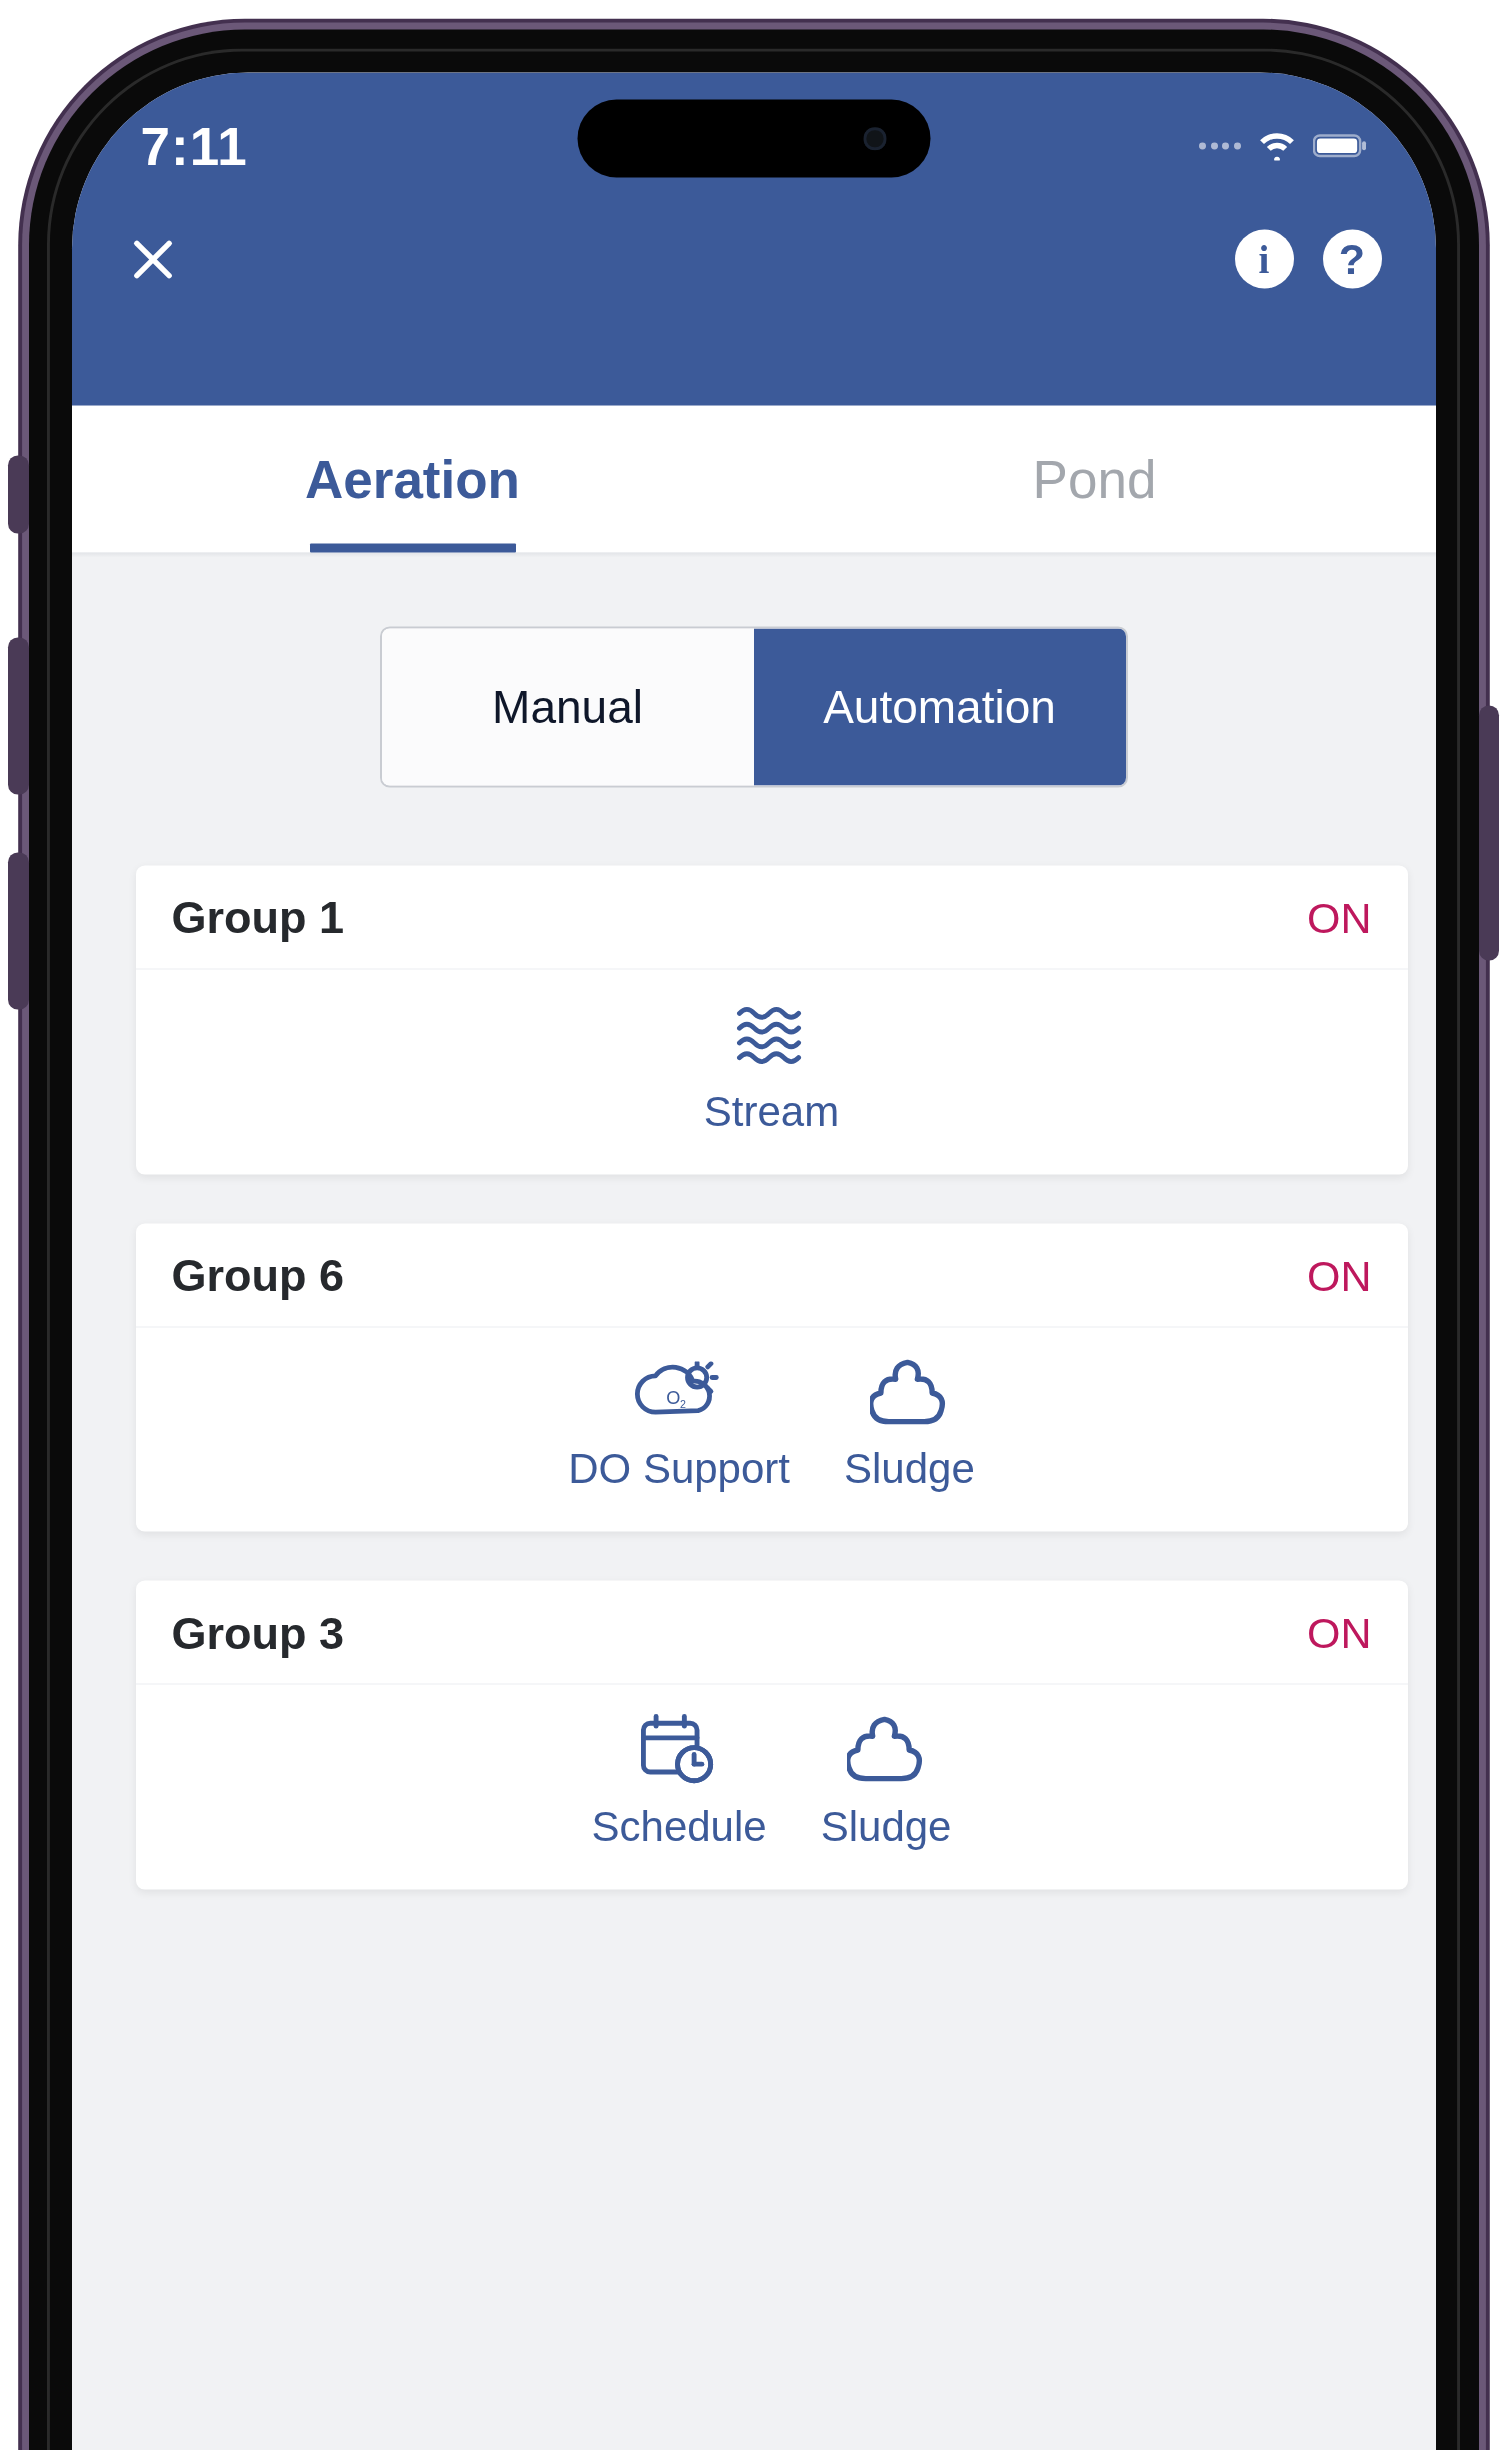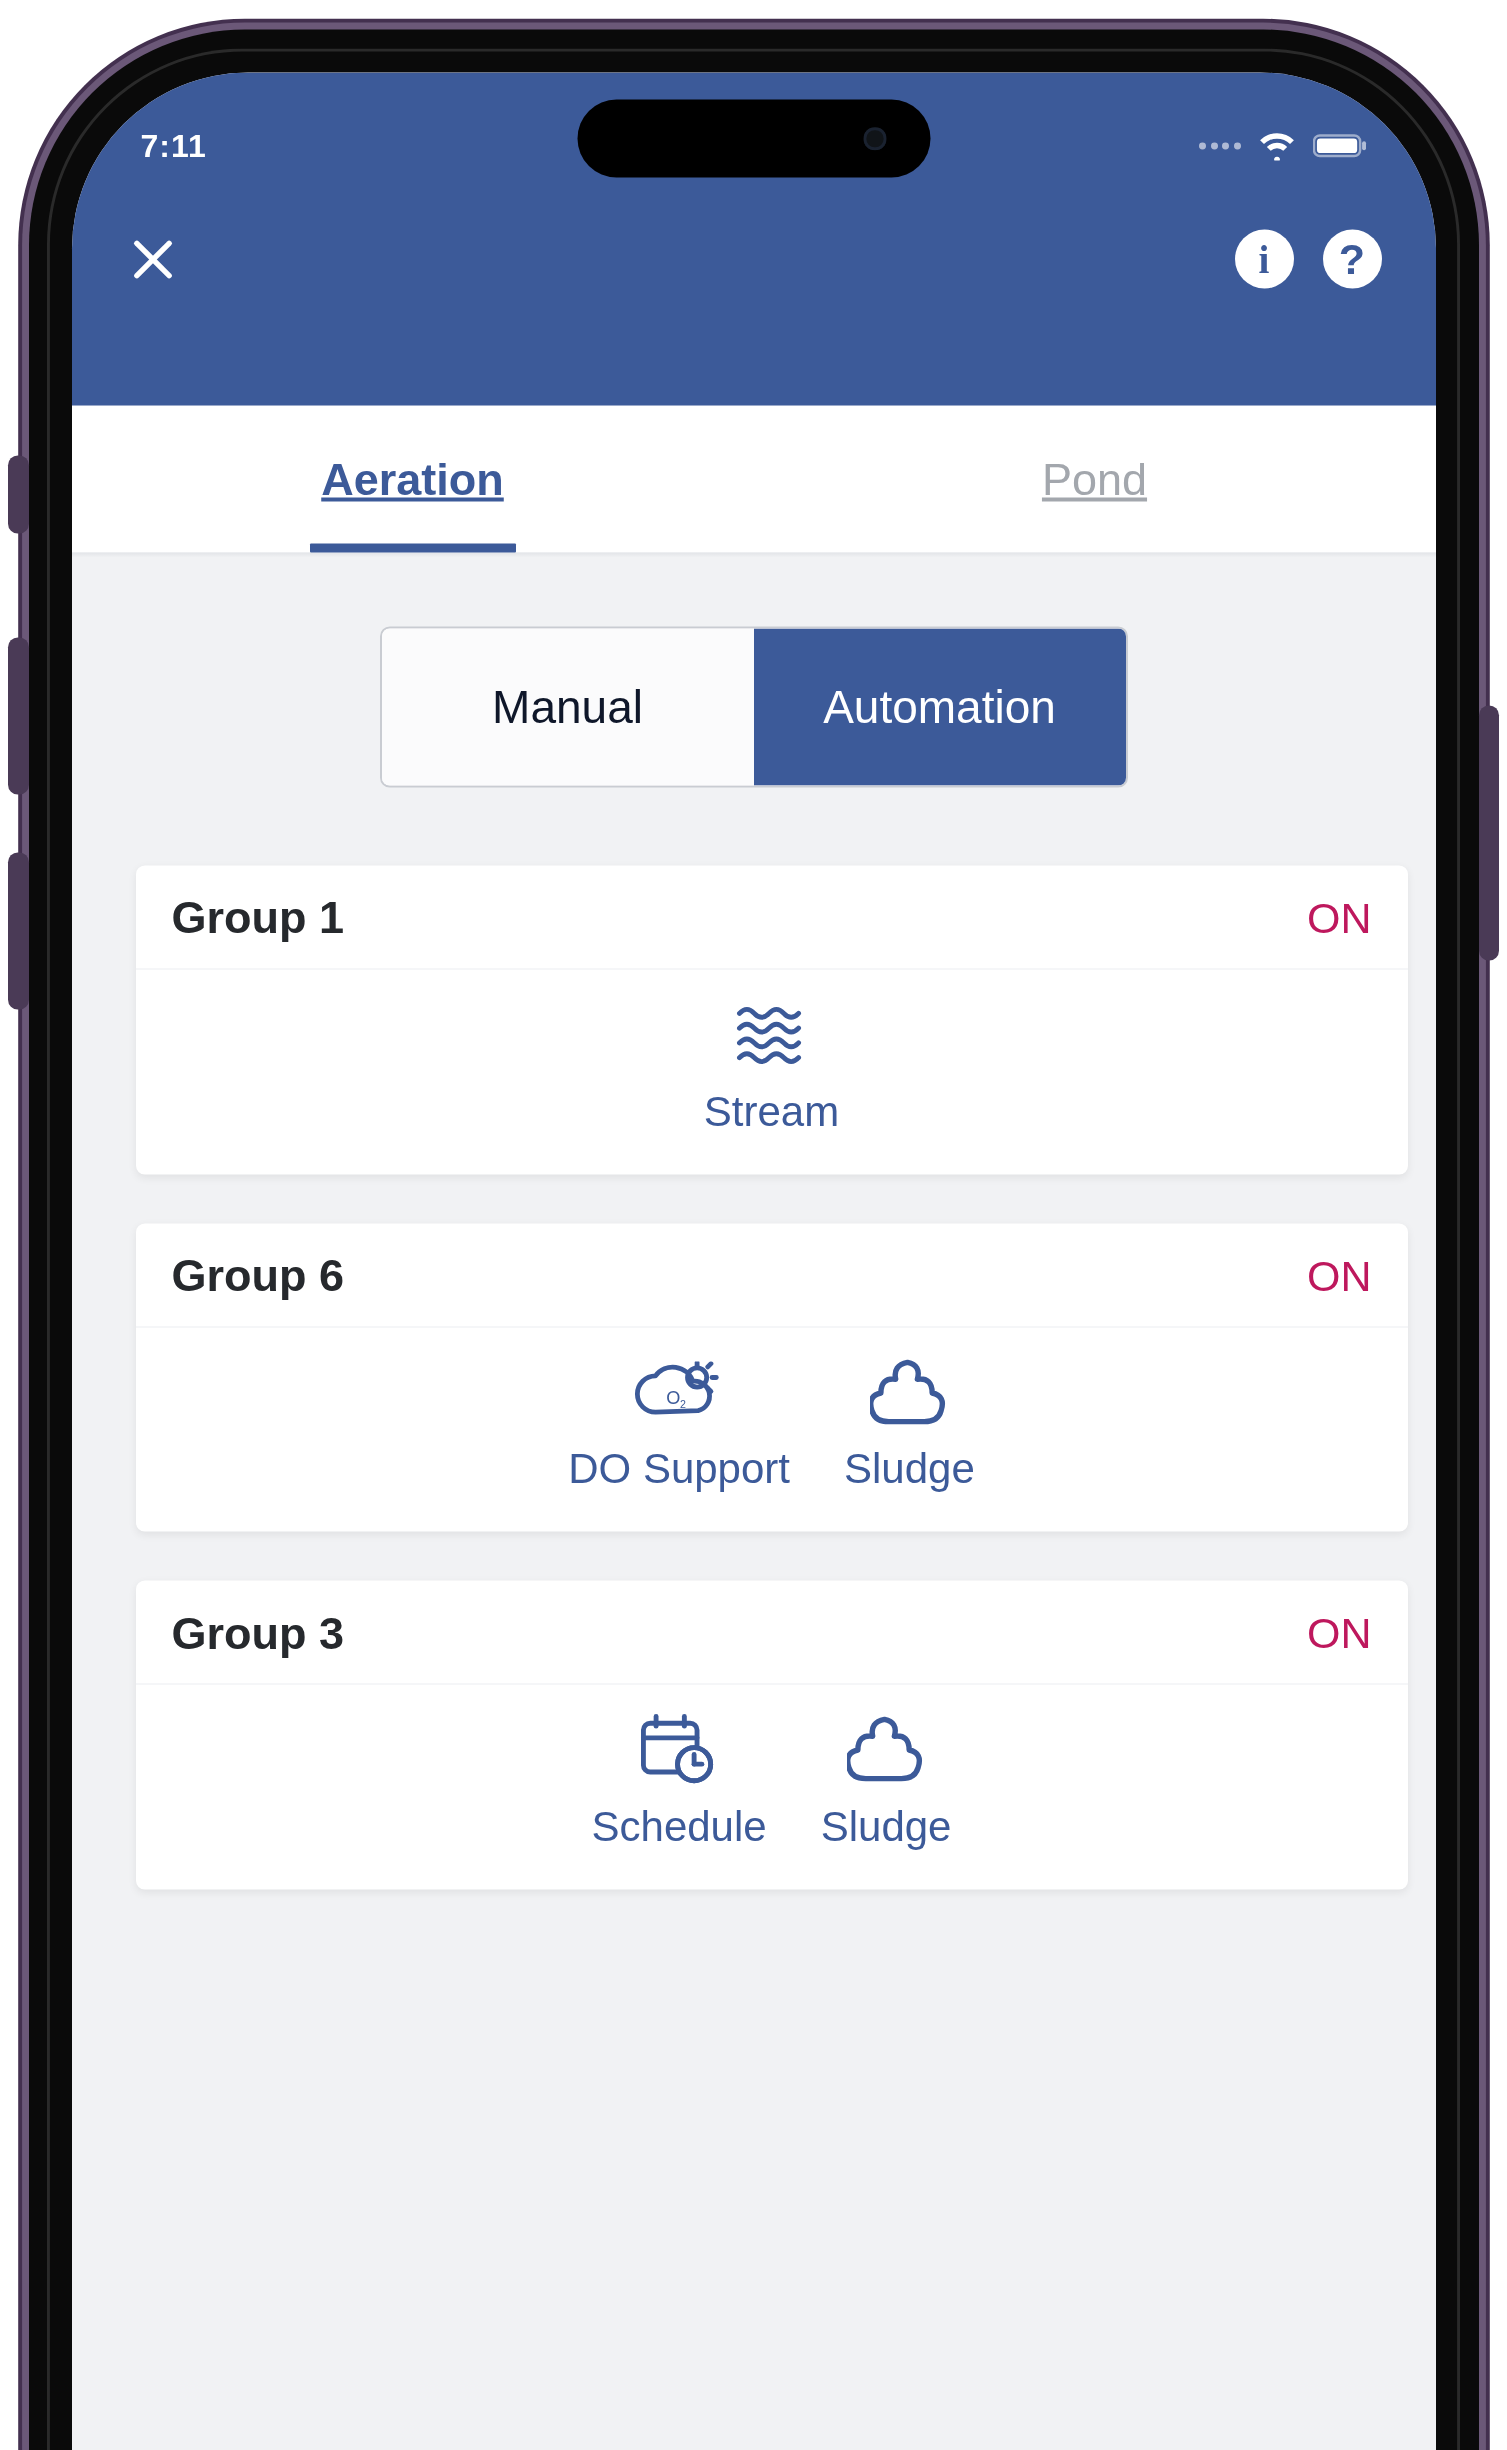--- a/index.html
+++ b/index.html
@@ -56,21 +56,21 @@
     background: #3c5a99;
     color: #fff;
     padding-top: 0;
     height: 333px;
     position: relative;
   }
   .status-row {
     display:flex; align-items:center; justify-content:space-between;
     padding: 34px 69px 0 69px; height: 113px;
   }
-  .clock { font-size: 32px; font-weight: 800; letter-spacing: 1px; }
+  .clock { font-size: 53px; font-weight: 800; letter-spacing: 1px; }
   .status-icons { display:flex; align-items:center; gap: 16.7px; }
   .dots { display:flex; gap:4.9px; }
   .dots span { width:6.9px; height:6.9px; border-radius:50%; background:#aeb9d4; }
   .wifi svg, .batt svg { display:block; }
 
   .nav-row {
     display:flex; align-items:center; justify-content:space-between;
     padding: 0 54px; margin-top: 44px;
   }
   .close-x { width:54px; height:54px; display:flex; align-items:center; justify-content:center; }
@@ -82,21 +82,21 @@
   }
   .circ-btn .i { color:#3c5a99; font-weight:900; font-size:39px; font-family: Georgia, serif; }
   .circ-btn .q { color:#3c5a99; font-weight:900; font-size:43px; }
 
   
   .tabs {
     background:#fff; display:flex; height:147px; align-items:stretch;
   }
   .tab {
     flex:1; display:flex; align-items:center; justify-content:center;
-    font-size:45px; position:relative;text-decoration:underline;
+    font-size:53px; position:relative;
   }
   .tab.active { color:#3c5a99; font-weight:600; }
   .tab.inactive { color:#a3a7ad; font-weight:500; }
   .tab.active::after {
     content:""; position:absolute; bottom:0; left:50%; transform:translateX(-50%);
     width:206px; height:8.8px; background:#3c5a99; border-radius:1px;
   }
   .tab-shadow { height:4.9px; background:linear-gradient(#e2e4e8, transparent); }
 
   

